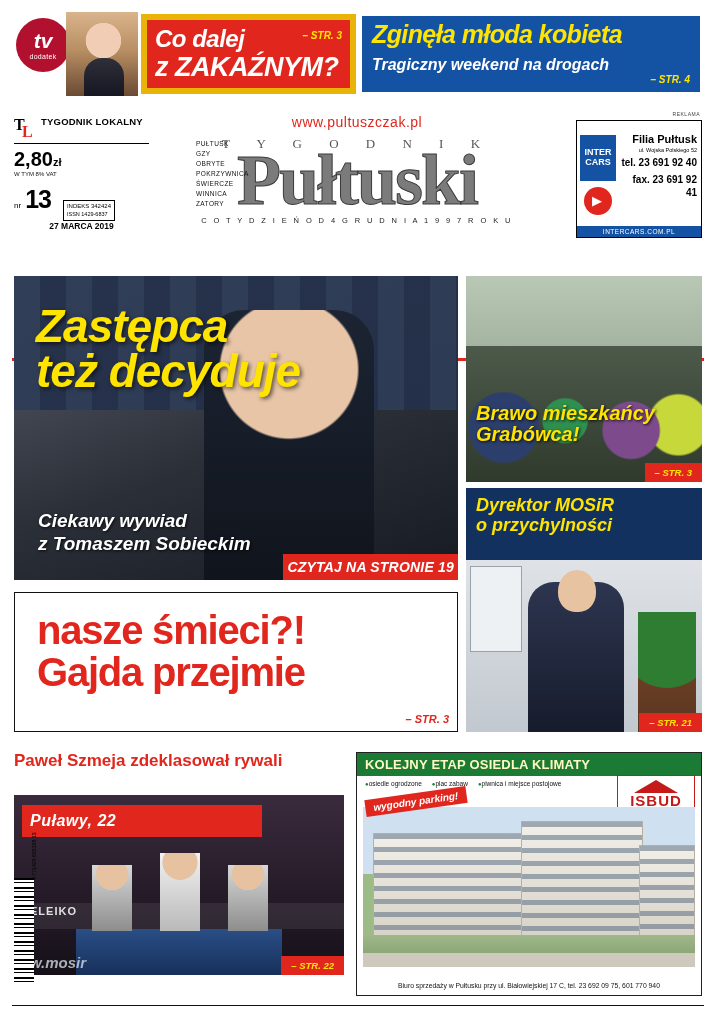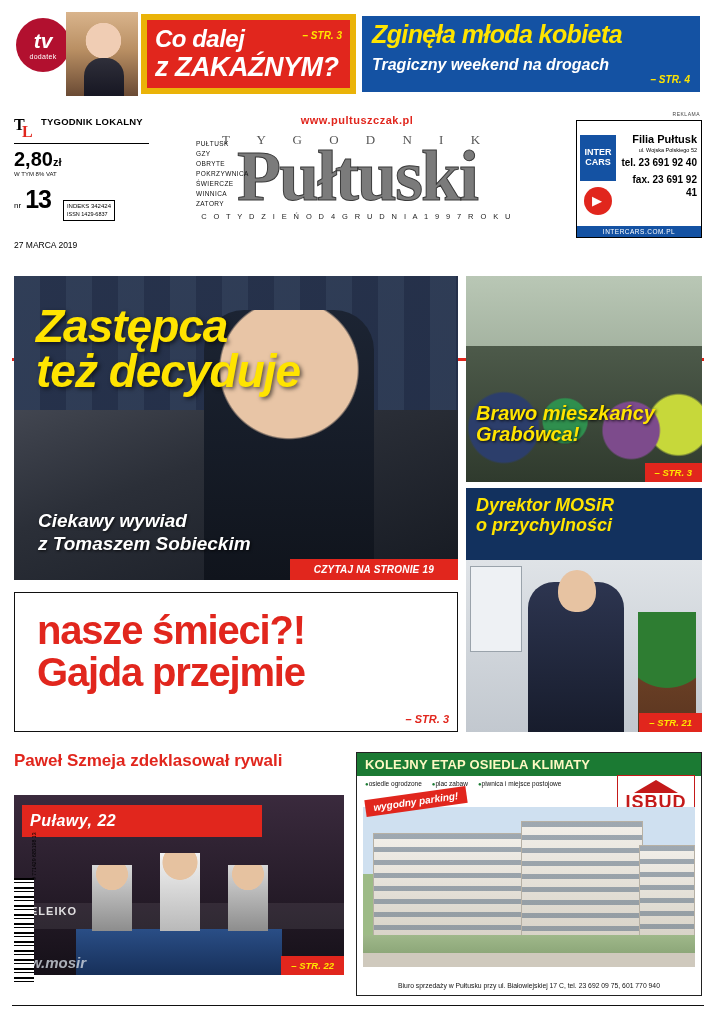--- a/index.html
+++ b/index.html
@@ -59,24 +59,24 @@
   .tl-mark .l { position: absolute; left: 8px; top: 7px; font-size: 16px; font-weight: bold; color: #e1261d; font-family: "Liberation Serif", serif; }
   .hr-thin { border-top: 1px solid #000; margin: 5px 0 4px; }
   .price { font-size: 20px; font-weight: bold; }
   .price small { font-size: 11px; }
   .price-sub { font-size: 6px; line-height: 1.2; color: #111; }
   .nr-row { display: flex; align-items: baseline; gap: 4px; margin-top: 7px; }
   .nr-row .nr { font-size: 8px; }
   .nr-row .num { font-size: 25px; font-weight: bold; letter-spacing: -1px; }
   .idx { font-size: 6px; border: 1px solid #000; padding: 2px 3px; margin-left: 8px; line-height: 1.3; }
   .idx div:last-child { font-size: 5.5px; }
-  .date-row { font-size: 8.5px; font-weight: normal; margin-top: 19px; }
+  .date-row { font-size: 8.5px; font-weight: bold; margin-top: 0; text-align: center; }
 
   .mh-center { position: absolute; left: 152px; top: 8px; width: 410px; text-align: center; }
-  .www { color: #e1261d; font-size: 11px; font-weight: bold; letter-spacing: .5px; }
+  .www { color: #e1261d; font-size: 14px; font-weight: normal; letter-spacing: .5px; }
   .tygodnik-word { font-size: 13px; letter-spacing: 12px; color: #555; margin-top: 6px; font-family: "Liberation Serif", serif; }
   .pultuski {
     font-family: "Liberation Serif", serif; font-weight: bold; font-size: 72px;
     letter-spacing: -2px; line-height: .95; color: #7b7b7b;
     -webkit-text-stroke: 1px #3a3a3a; margin-top: -6px;
   }
   .since { font-size: 7.5px; letter-spacing: 2.4px; color: #222; margin-top: 2px; text-align: center; }
 
   .mh-towns { position: absolute; left: 196px; top: 33px; font-size: 6.5px; line-height: 1.55; color: #111; letter-spacing: .4px; text-align: left; }
 
@@ -116,21 +116,21 @@
     font-size: 46px; font-weight: bold; font-style: italic; line-height: .98; letter-spacing: -1px;
     text-shadow: 2px 2px 4px rgba(0,0,0,.6);
   }
   .lead .sub {
     position: absolute; left: 24px; bottom: 24px; color: #fff;
     font-size: 19px; font-weight: bold; font-style: italic; line-height: 1.2;
     text-shadow: 1px 1px 3px rgba(0,0,0,.8);
   }
   .lead .cta {
     position: absolute; right: 0; bottom: 0; background: #e1261d; color: #fff;
-    font-size: 10px; font-weight: bold; font-style: italic; padding: 5px 24px; letter-spacing: .2px;
+    font-size: 14px; font-weight: bold; font-style: italic; padding: 5px 4px; letter-spacing: .2px;
   }
 
   .box-grab {
     position: absolute; left: 466px; top: 276px; width: 236px; height: 206px;
     background: linear-gradient(#b9c7b5, #7f8f7c);
     overflow: hidden;
   }
   .grab-people {
     position: absolute; left: 0; bottom: 0; width: 100%; height: 66%;
     background:
@@ -213,21 +213,21 @@
 
   .bot-right { position: absolute; left: 356px; top: 752px; width: 346px; height: 244px; border: 1px solid #222; }
   .klimaty-head { background: #1b7a33; color: #fef9c3; font-size: 13px; font-weight: bold; padding: 4px 8px; letter-spacing: .2px; }
   .klimaty-bullets { display: flex; gap: 10px; font-size: 6.5px; padding: 4px 8px 3px; color: #111; }
   .klimaty-bullets span::before { content: "\25CF "; color: #1b7a33; font-size: 6px; }
   .isbud {
     position: absolute; right: 6px; top: 22px; width: 78px; height: 64px;
     border: 1px solid #c41a1a; background: #fff; text-align: center;
   }
   .isbud .roof { width: 0; height: 0; margin: 4px auto 0; border-left: 22px solid transparent; border-right: 22px solid transparent; border-bottom: 13px solid #c41a1a; }
-  .isbud .nm { font-size: 18px; font-weight: bold; color: #c41a1a; letter-spacing: 1px; line-height: 1; text-align: center; }
+  .isbud .nm { font-size: 15px; font-weight: bold; color: #c41a1a; letter-spacing: 1px; line-height: 1; text-align: center; }
   .isbud .sm { font-size: 6px; color: #c41a1a; background: #ffe400; display: inline-block; padding: 0 3px; margin-top: 1px; }
   .isbud-url { position: absolute; right: 8px; top: 92px; font-size: 9px; color: #1452a3; }
   .parking-tag {
     position: absolute; left: 8px; top: 40px; background: #e1261d; color: #fff;
     font-size: 10px; font-weight: bold; font-style: italic; padding: 3px 8px;
     transform: rotate(-8deg); z-index: 3;
   }
   .klimaty-photo {
     position: absolute; left: 6px; right: 6px; top: 54px; height: 160px;
     background: linear-gradient(#cfe0f0 0 42%, #9dbb86 42% 100%); overflow: hidden;

